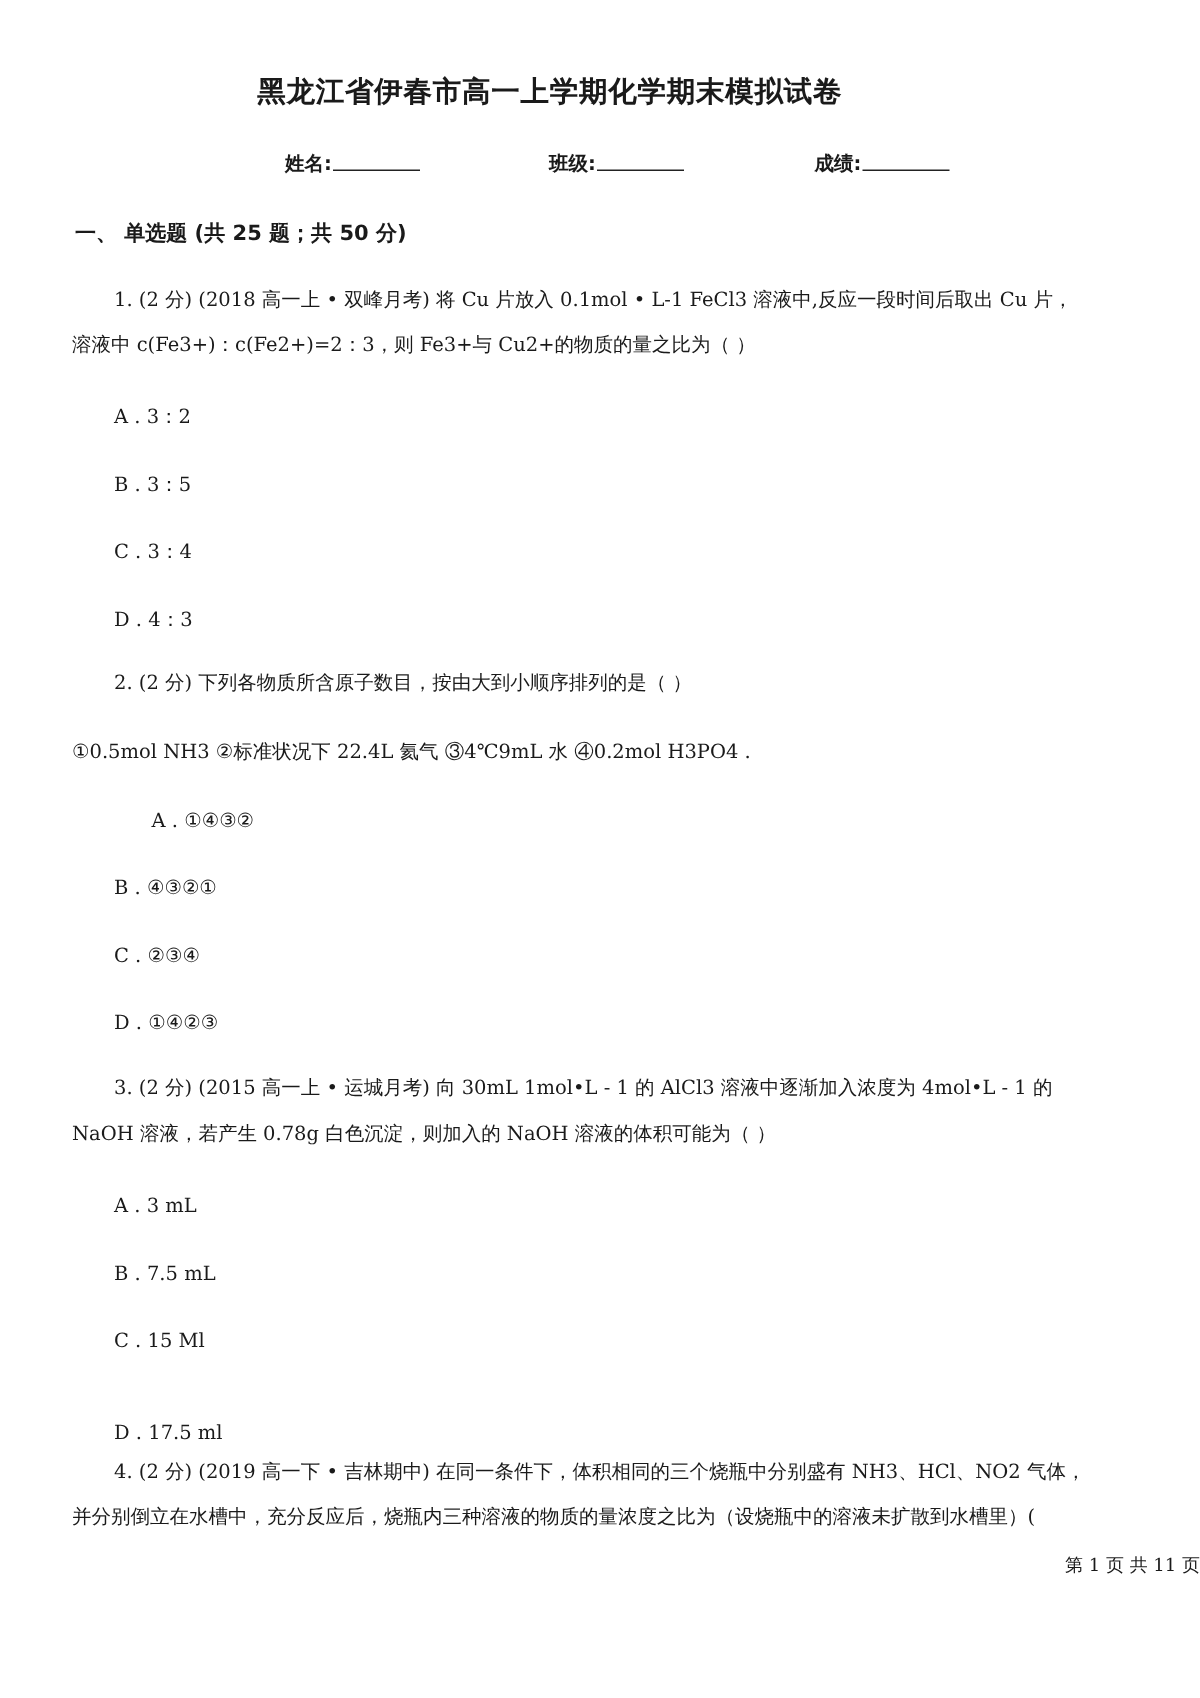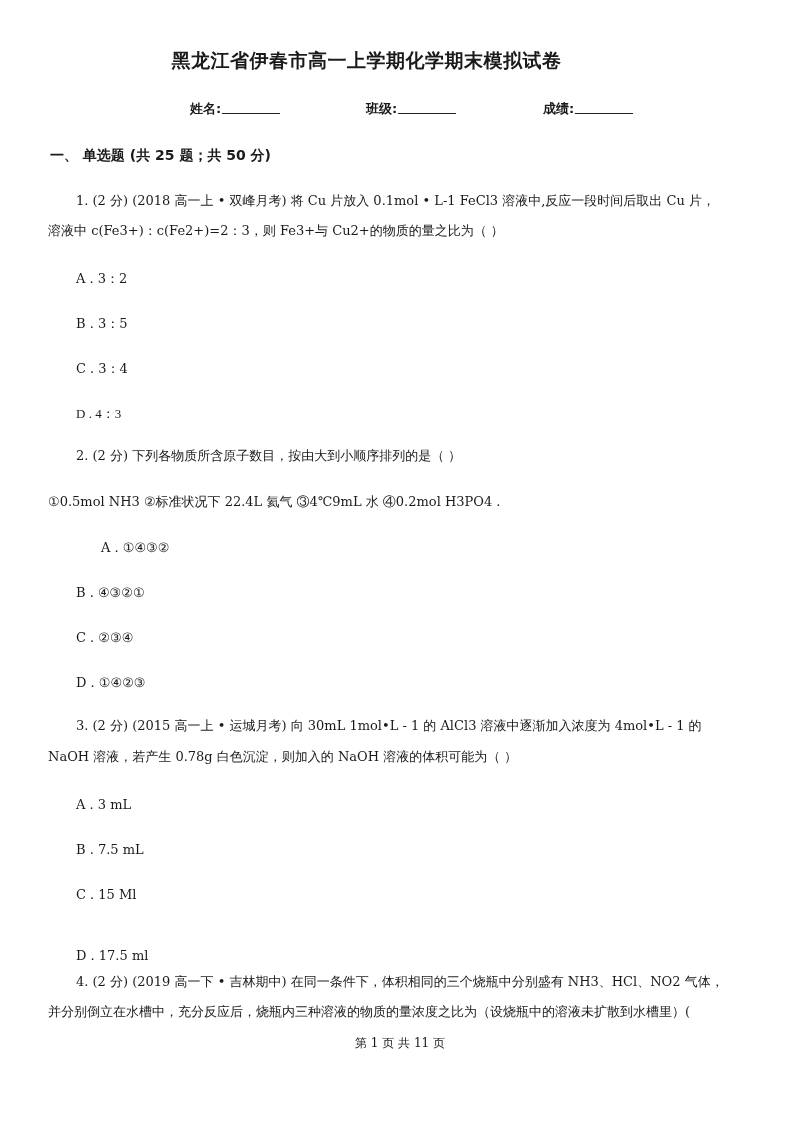--- a/index.html
+++ b/index.html
@@ -28,21 +28,21 @@
     font-family: "DejaVu Sans", "Liberation Sans", sans-serif;
     font-size: 14px; font-weight: bold;
   }
   .line {
     position: absolute; font-size: 13px; white-space: nowrap; line-height: 18px;
   }
   .q-first { left: 76px; }
   .q-cont { left: 48px; }
   .opt { left: 76px; }
   .footer {
-    position: absolute; top: 1035px; left: 0; width: 800px; text-align: center;
+    position: absolute; top: 1035px; left: 0; width: 800px; text-align: right;
     font-size: 12px;
   }
 </style>
 </head>
 <body>
 
 <div class="title">黑龙江省伊春市高一上学期化学期末模拟试卷</div>
 
 <div class="info-row">
   <div class="info-item" style="left:190px;">
@@ -57,21 +57,21 @@
 </div>
 
 <div class="section-heading">一、  单选题 (共 25 题；共 50 分)</div>
 
 <div>
   <div class="line q-first" style="top:192px;">1.  (2 分)  (2018 高一上 • 双峰月考) 将 Cu 片放入 0.1mol • L-1 FeCl3 溶液中,反应一段时间后取出 Cu 片，</div>
   <div class="line q-cont" style="top:222px;">溶液中 c(Fe3+)：c(Fe2+)=2：3，则 Fe3+与 Cu2+的物质的量之比为（     ）</div>
   <div class="line opt" style="top:270px;">A . 3：2</div>
   <div class="line opt" style="top:315px;">B . 3：5</div>
   <div class="line opt" style="top:360px;">C . 3：4</div>
-  <div class="line opt" style="top:405px;font-family:Liberation Serif, serif;">D . 4：3</div>
+  <div class="line opt" style="top:405px;">D . 4：3</div>
 </div>
 
 <div>
   <div class="line q-first" style="top:447px;">2.  (2 分)  下列各物质所含原子数目，按由大到小顺序排列的是（     ）</div>
   <div class="line q-cont" style="top:493px;">①0.5mol NH3  ②标准状况下 22.4L 氦气  ③4℃9mL 水   ④0.2mol H3PO4 .</div>
   <div class="line opt" style="top:539px;margin-left:25px;">A . ①④③②</div>
   <div class="line opt" style="top:584px;">B . ④③②①</div>
   <div class="line opt" style="top:629px;">C . ②③④</div>
   <div class="line opt" style="top:674px;">D . ①④②③</div>
 </div>

